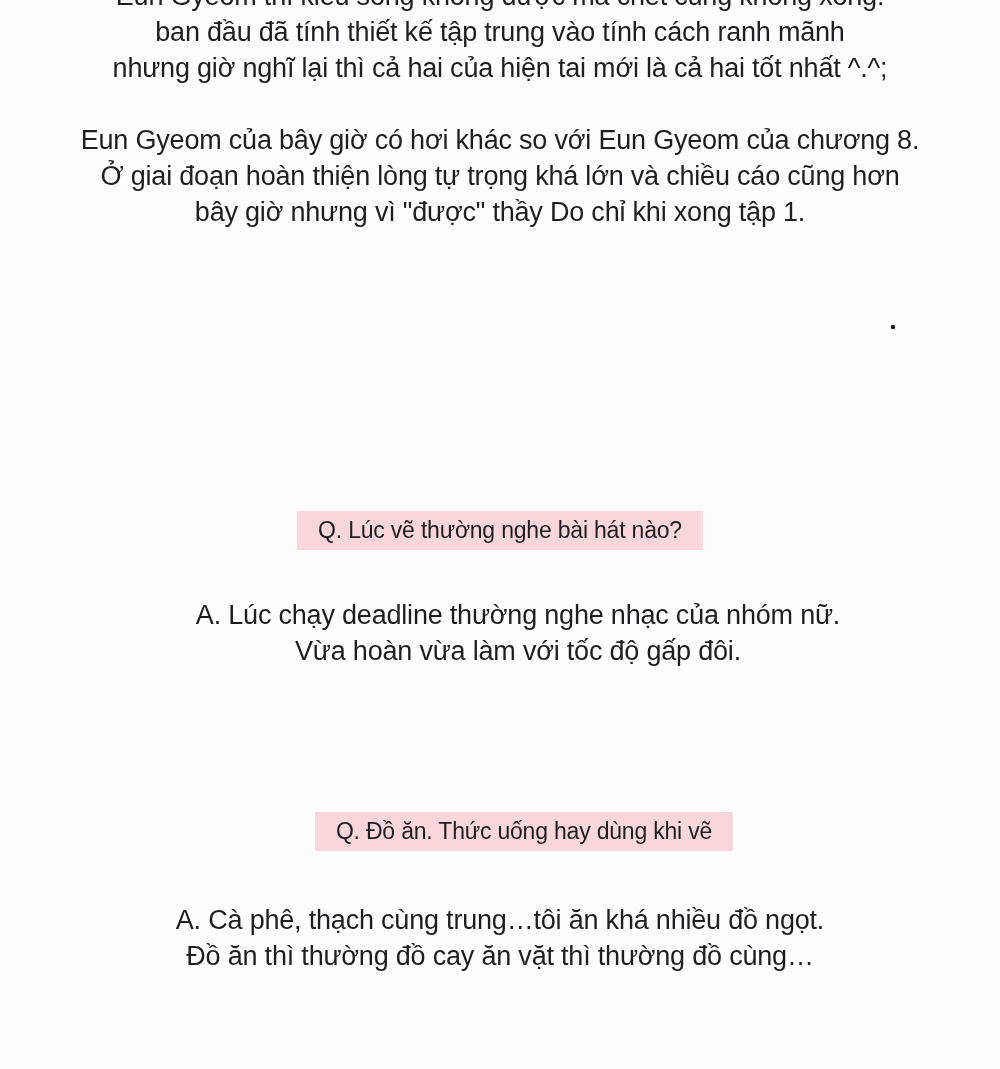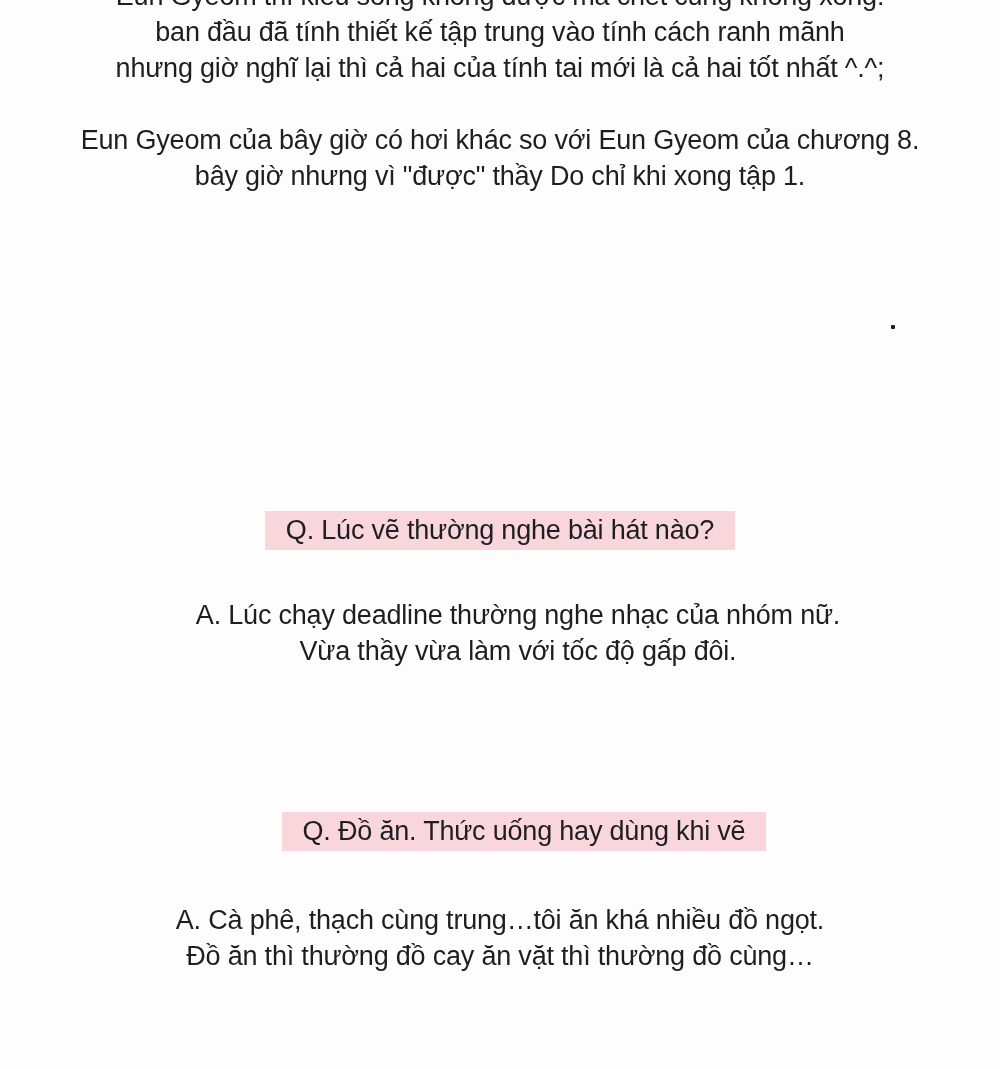--- a/index.html
+++ b/index.html
@@ -55,54 +55,55 @@
   .q-row {
     position: absolute;
     left: 0; right: 0;
     text-align: center;
   }
   .q1-row { top: 511px; }
   .q2-row { top: 812px; padding-left: 48px; }
   .q-chip {
     display: inline-block;
     background: var(--highlight, #f8d6db);
-    font-size: 27px;
+    font-size: 23px;
     line-height: 39px;
     padding: 0 21px;
     letter-spacing: -0.2px;
     white-space: nowrap;
   }
 </style>
 </head>
 <body>
 
 <div class="canvas" style="--page-bg: #fdfdfd; --text-color: #1e1e22; --highlight: #f8d6db;">
 
   <div class="top-clip">
     <div class="text clip-inner">Eun Gyeom thì kiểu sống không được mà chết cũng không xong!</div>
   </div>
 
   <div class="block intro-block">
     <div class="text">ban đầu đã tính thiết kế tập trung vào tính cách ranh mãnh</div>
-    <div class="text">nhưng giờ nghĩ lại thì cả hai của tính tai mới là cả hai tốt nhất ^.^;</div>
+    <div class="text">nhưng giờ nghĩ lại thì cả hai của hiện tai mới là cả hai tốt nhất ^.^;</div>
   </div>
 
   <div class="block para2-block">
     <div class="text">Eun Gyeom của bây giờ có hơi khác so với Eun Gyeom của chương 8.</div>
+    <div class="text">Ở giai đoạn hoàn thiện lòng tự trọng khá lớn và chiều cáo cũng hơn</div>
     <div class="text">bây giờ nhưng vì "được" thầy Do chỉ khi xong tập 1.</div>
   </div>
 
   <div class="speck"></div>
 
   <div class="q-row q1-row">
     <span class="q-chip">Q. Lúc vẽ thường nghe bài hát nào?</span>
   </div>
   <div class="block a1-block">
     <div class="text">A. Lúc chạy deadline thường nghe nhạc của nhóm nữ.</div>
-    <div class="text">Vừa thầy vừa làm với tốc độ gấp đôi.</div>
+    <div class="text">Vừa hoàn vừa làm với tốc độ gấp đôi.</div>
   </div>
 
   <div class="q-row q2-row">
     <span class="q-chip">Q. Đồ ăn. Thức uống hay dùng khi vẽ</span>
   </div>
   <div class="block a2-block">
     <div class="text">A. Cà phê, thạch cùng trung…tôi ăn khá nhiều đồ ngọt.</div>
     <div class="text">Đồ ăn thì thường đồ cay ăn vặt thì thường đồ cùng…</div>
   </div>
 

